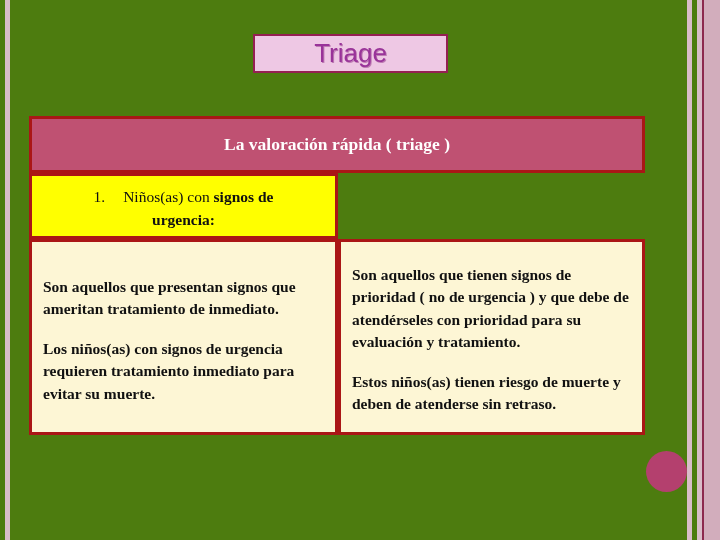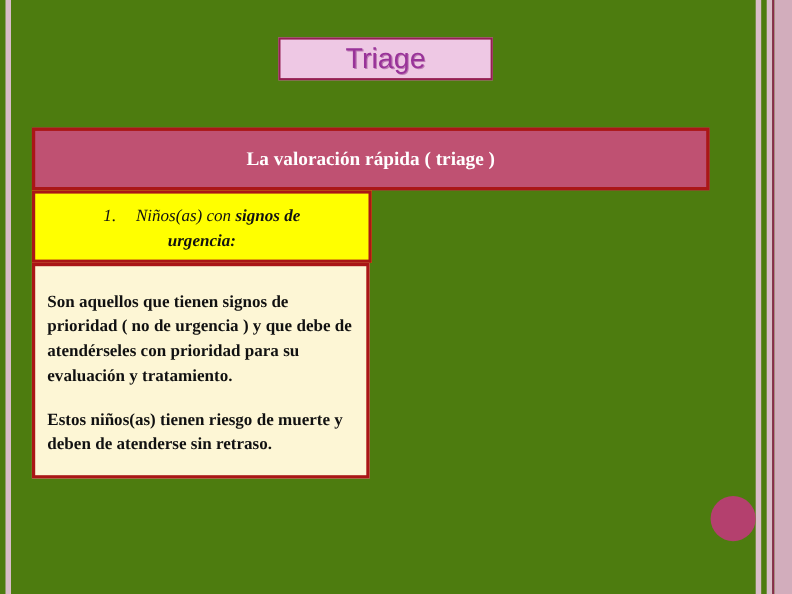--- a/index.html
+++ b/index.html
@@ -36,21 +36,21 @@
   }
   .intro-box{
     height:84px;background:#cffa9b;border:3px solid #aa1616;
     padding:7px 10px 0 10px;font-weight:bold;font-size:15.5px;line-height:1.42;
   }
   .cols{display:flex;}
   .col-l{width:309px;}
   .col-r{width:307px;}
   .group-header{
     height:66px;background:#ffff00;border:3px solid #aa1616;
-    text-align:center;font-size:15.5px;line-height:1.5;padding-top:9px;font-style:italic;
+    text-align:center;font-size:15.5px;line-height:1.5;padding-top:9px;
   }
   .group-header.gh1{padding-left:40px;padding-right:40px;}
   .group-header.gh2{padding-left:18px;padding-right:18px;}
   .group-num{display:inline-block;margin-right:18px;}
   .group-body{
     height:196px;background:#fdf6d5;border:3px solid #aa1616;
     padding:0 11px;font-weight:bold;font-size:15.5px;line-height:1.45;
   }
   .group-body.gb1{padding-top:34px;}
   .group-body.gb2{padding-top:22px;}
@@ -79,20 +79,24 @@
     </div>
 
 
     <div class="cols">
       <div class="col-l group-header gh1">
         <span class="group-num">1.</span><span>Niños(as) con </span><b>signos de urgencia:</b>
       </div>
     </div>
 
     <div class="cols">
+      <div class="col-l group-body gb1">
+        <p>Son aquellos que presentan signos que ameritan tratamiento de inmediato.</p>
+        <p>Los niños(as) con signos de urgencia requieren tratamiento inmediato para evitar su muerte.</p>
+      </div>
       <div class="col-r group-body gb2">
         <p>Son aquellos que tienen signos de prioridad ( no de urgencia ) y que debe de atendérseles con prioridad para su evaluación y tratamiento.</p>
         <p>Estos niños(as) tienen riesgo de muerte y deben de atenderse sin retraso.</p>
       </div>
     </div>
 
   </div>
 </div>
 
 </body></html>

